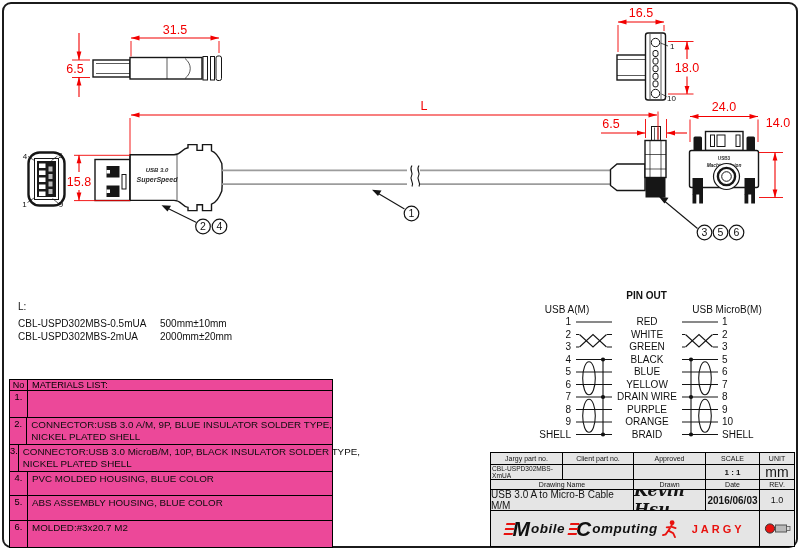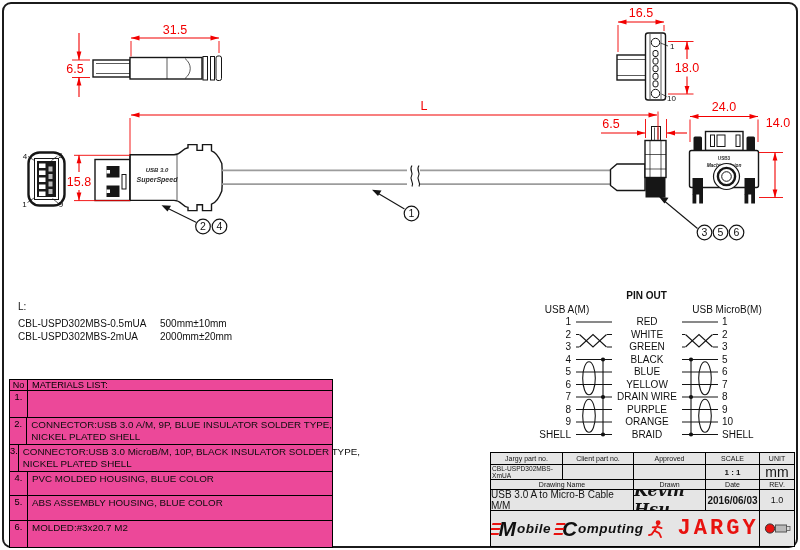--- a/index.html
+++ b/index.html
@@ -65,21 +65,21 @@
   .tb-unitval{font-size:14px}
   .tb-nameval{font-size:10px}
   .tb-sig{font-family:"DejaVu Serif",serif;font-style:italic;font-size:16px;font-weight:600}
   .tb-date{font-size:10px;font-weight:700}
   .tb-rev{font-size:9px}
   .tb-logo{border-bottom:none;justify-content:center;gap:1px}
   .tb-icon{border-bottom:none;border-right:none}
   .speed{width:9px;height:12px;align-self:center;background:repeating-linear-gradient(var(--logo_red) 0 2.5px,transparent 2.5px 5px);margin-right:-3px;transform:skewX(-14deg)}
   .brand-init{font-size:21px;font-weight:700;font-style:italic;color:#101010;line-height:1}
   .brand-rest{font-size:13.5px;font-weight:700;font-style:italic;color:#101010;margin-right:3px;letter-spacing:0.5px}
-  .jargy{font-family:Liberation Mono, monospace;font-weight:700;font-size:22px;color:var(--logo_red);letter-spacing:3px;margin-left:13px}
+  .jargy{font-family:Liberation Sans, sans-serif;font-weight:700;font-size:11px;color:var(--logo_red);letter-spacing:3px;margin-left:13px}
 </style>
 </head>
 <body>
 
 <div class="page">
   <div class="frame"></div>
 
   <svg class="drawing" width="800" height="550" viewBox="0 0 800 550">
 
     <g>

